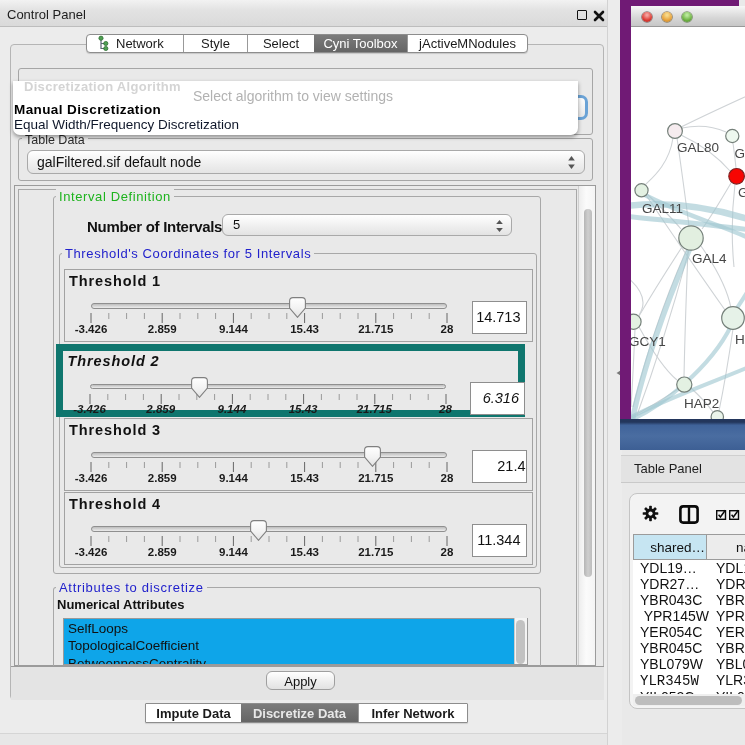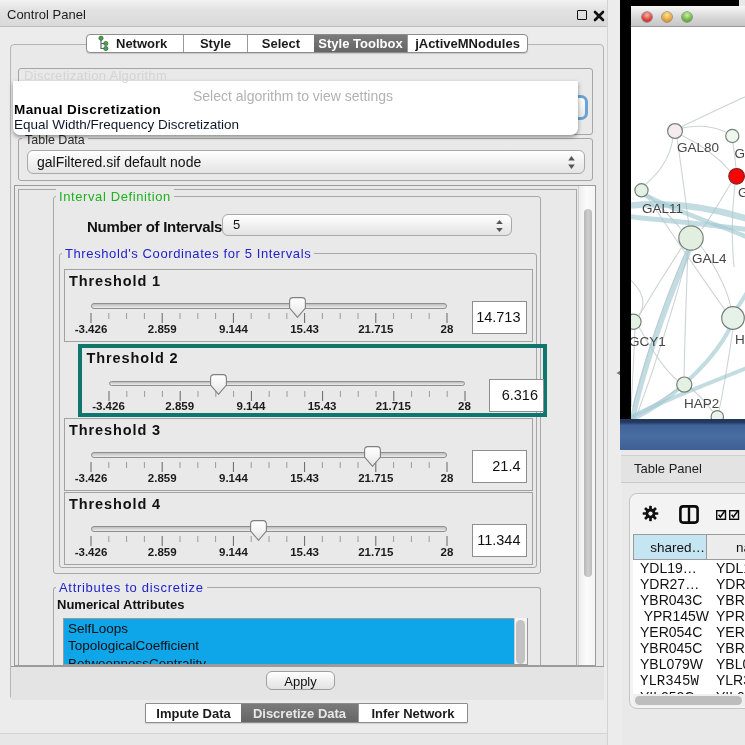--- a/index.html
+++ b/index.html
@@ -21,41 +21,41 @@
     <div class="abs" style="left:577px;top:10px;width:8px;height:8px;border:1.6px solid #111;border-radius:1px;"></div>
     <svg class="abs" style="left:593px;top:10px;" width="12" height="12" viewBox="0 0 12 12">
       <path d="M2 2 L10 10 M10 2 L2 10" stroke="#111" stroke-width="2.6" stroke-linecap="round"></path>
     </svg>
 
     <div class="abs" style="left:10px;top:44px;width:594px;height:656px;background:#e9e9e9;
          border:1px solid #b5b5b5;border-radius:4px;box-sizing:border-box;"></div>
 
     <div class="abs" style="left:86px;top:33.5px;width:442px;height:19.5px;background:#fff;
          border:1px solid #8d8d8d;border-radius:4px;box-sizing:border-box;
-         display:flex;font-size:13px;font-weight:bold;color:#1a1a1a;box-shadow:0 1px 1px rgba(0,0,0,0.15);">
+         display:flex;font-size:13px;font-weight:normal;color:#1a1a1a;box-shadow:0 1px 1px rgba(0,0,0,0.15);">
       <div style="flex:0 0 97px;display:flex;align-items:center;justify-content:flex-start;padding-left:11px;box-sizing:border-box;border-right:1px solid #999;">
         <svg width="12" height="16" viewBox="0 0 12 16" style="margin-right:6px;">
           <path d="M3 4 V14 M3 8.5 H7 M3 13.5 H7" stroke="#5a6472" stroke-width="1.2" fill="none"></path>
           <circle cx="3" cy="3.2" r="2.1" fill="#4fa052" stroke="#2e6e33" stroke-width="0.8"></circle>
           <circle cx="7.8" cy="8.5" r="2.1" fill="#4fa052" stroke="#2e6e33" stroke-width="0.8"></circle>
           <circle cx="7.8" cy="13.5" r="2.1" fill="#4fa052" stroke="#2e6e33" stroke-width="0.8"></circle>
         </svg>Network</div>
       <div style="flex:0 0 63px;display:flex;align-items:center;justify-content:center;border-right:1px solid #999;">Style</div>
       <div style="flex:0 0 66px;display:flex;align-items:center;justify-content:center;">Select</div>
       <div style="flex:0 0 93px;display:flex;align-items:center;justify-content:center;
-           background:linear-gradient(#7b7b7b,#656565);color:#fff;">Style Toolbox</div>
+           background:linear-gradient(#7b7b7b,#656565);color:#fff;">Cyni Toolbox</div>
       <div style="flex:1;display:flex;align-items:center;justify-content:center;border-left:1px solid #999;">jActiveMNodules</div>
     </div>
 
     <div class="abs" style="left:18px;top:68px;width:575px;height:67px;border:1px solid #a6a6a6;
          border-radius:3px;box-sizing:border-box;"></div>
 
     <div class="abs" style="left:556px;top:95px;width:32px;height:25px;border:3px solid #6ba3d6;
          border-radius:7px;box-sizing:border-box;background:linear-gradient(#fdfdfd,#e8e8e8);"></div>
-    <div class="abs" style="left:24px;top:68px;font-size:13px;font-weight:normal;letter-spacing:0.3px;color:#d4d4d4;z-index:60;">Discretization Algorithm</div>
+    <div class="abs" style="left:24px;top:79px;font-size:13px;font-weight:bold;letter-spacing:0.3px;color:#d4d4d4;z-index:60;">Discretization Algorithm</div>
 
     <div class="abs" style="left:18px;top:138px;width:575px;height:43px;border:1px solid #a6a6a6;
          border-radius:3px;box-sizing:border-box;"></div>
     <div class="abs" style="left:22px;top:133px;font-size:12.5px;color:#2a2a2a;background:#e9e9e9;padding:0 3px;">Table Data</div>
     <div class="abs combo" style="left:27px;top:150px;width:558px;height:24px;
          background:linear-gradient(#ffffff,#eeeeee 60%,#e4e4e4);border:1px solid #a9a9a9;border-radius:6px;
          box-sizing:border-box;font-size:14px;color:#111;line-height:23px;padding-left:9px;">galFiltered.sif default node
       <svg class="abs" style="right:8px;top:4px;" width="9" height="15" viewBox="0 0 9 15">
         <path d="M4.5 1 L7.8 5.5 L1.2 5.5 Z" fill="#555"></path>
         <path d="M4.5 14 L7.8 9.5 L1.2 9.5 Z" fill="#555"></path>
@@ -128,21 +128,21 @@
               <linearGradient id="g0" x1="0" y1="0" x2="0" y2="1">
        <stop offset="0" stop-color="#ffffff"></stop>
                 <stop offset="0.55" stop-color="#f2f2f2"></stop>
                 <stop offset="1" stop-color="#e2e2e2"></stop>
      </linearGradient>
             </defs>
           </svg>
           <div class="abs" style="left:407px;top:31px;width:55px;height:33px;background:#fff;border:1px solid #8e8e8e;
        box-sizing:border-box;font-size:14.5px;color:#111;text-align:right;line-height:31px;padding-right:5px;">14.713</div>
         </div>
-        <div class="abs" style="left:78px;top:343.5px;width:469px;height:73.2px;border:4px solid #0f766e;box-sizing:border-box;">
+        <div class="abs" style="left:56px;top:343.5px;width:469px;height:73.2px;border:7px solid #0f766e;box-sizing:border-box;font-style:italic;">
           <div class="abs b" style="left:4.5px;top:2.5px;font-size:14.5px;letter-spacing:0.9px;color:#111;">Threshold 2</div>
           <div class="abs" style="left:26.5px;top:33px;width:354px;height:3.5px;background:linear-gradient(#bdbdbd,#ececec);border:1px solid #8f8f8f;border-radius:3px;"></div>
           <svg class="abs" style="left:22.5px;top:43px;" width="365" height="12" viewBox="0 0 365 12">
             <line x1="4" y1="0" x2="4" y2="10" stroke="#666" stroke-width="1"></line>
             <line x1="21.8" y1="0" x2="21.8" y2="6" stroke="#9a9a9a" stroke-width="1"></line>
             <line x1="39.6" y1="0" x2="39.6" y2="6" stroke="#9a9a9a" stroke-width="1"></line>
             <line x1="57.400000000000006" y1="0" x2="57.400000000000006" y2="6" stroke="#9a9a9a" stroke-width="1"></line>
             <line x1="75.2" y1="0" x2="75.2" y2="10" stroke="#666" stroke-width="1"></line>
             <line x1="93" y1="0" x2="93" y2="6" stroke="#9a9a9a" stroke-width="1"></line>
             <line x1="110.80000000000001" y1="0" x2="110.80000000000001" y2="6" stroke="#9a9a9a" stroke-width="1"></line>
@@ -216,21 +216,21 @@
      <path d="M4 0.6 H13 Q16.4 0.6 16.4 4 V11 L8.5 20.3 L0.6 11 V4 Q0.6 0.6 4 0.6 Z" fill="url(#g2)" stroke="#7f7f7f" stroke-width="1.1"></path>
      <defs>
               <linearGradient id="g2" x1="0" y1="0" x2="0" y2="1">
        <stop offset="0" stop-color="#ffffff"></stop>
                 <stop offset="0.55" stop-color="#f2f2f2"></stop>
                 <stop offset="1" stop-color="#e2e2e2"></stop>
      </linearGradient>
             </defs>
           </svg>
           <div class="abs" style="left:407px;top:31px;width:55px;height:33px;background:#fff;border:1px solid #8e8e8e;
-       box-sizing:border-box;font-size:14.5px;color:#111;text-align:right;line-height:31px;padding-right:5px;">21.4</div>
+       box-sizing:border-box;font-size:14.5px;color:#111;text-align:right;line-height:31px;">21.4</div>
         </div>
         <div class="abs" style="left:63.5px;top:492.3px;width:469px;height:73.2px;border:1px solid #a2a2a2;box-sizing:border-box;">
           <div class="abs b" style="left:4.5px;top:2.5px;font-size:14.5px;letter-spacing:0.9px;color:#111;">Threshold 4</div>
           <div class="abs" style="left:26.5px;top:33px;width:354px;height:3.5px;background:linear-gradient(#bdbdbd,#ececec);border:1px solid #8f8f8f;border-radius:3px;"></div>
           <svg class="abs" style="left:22.5px;top:43px;" width="365" height="12" viewBox="0 0 365 12">
             <line x1="4" y1="0" x2="4" y2="10" stroke="#666" stroke-width="1"></line>
             <line x1="21.8" y1="0" x2="21.8" y2="6" stroke="#9a9a9a" stroke-width="1"></line>
             <line x1="39.6" y1="0" x2="39.6" y2="6" stroke="#9a9a9a" stroke-width="1"></line>
             <line x1="57.400000000000006" y1="0" x2="57.400000000000006" y2="6" stroke="#9a9a9a" stroke-width="1"></line>
             <line x1="75.2" y1="0" x2="75.2" y2="10" stroke="#666" stroke-width="1"></line>
@@ -304,21 +304,21 @@
     <div class="abs" style="left:180px;top:7.5px;font-size:14px;color:#b2b2b2;">Select algorithm to view settings</div>
     <div class="abs" style="left:1px;top:21.5px;font-size:13.5px;font-weight:bold;letter-spacing:0.4px;color:#000;">Manual Discretization</div>
     <div class="abs" style="left:1px;top:36.5px;font-size:13.5px;color:#0f172a;">Equal Width/Frequency Discretization</div>
   </div>
 
   <div class="abs" style="left:607px;top:0;width:14px;height:745px;background:#ececec;border-left:1px solid #d2d2d2;"></div>
   <svg class="abs" style="left:616px;top:369.5px;" width="5" height="6" viewBox="0 0 5 6">
       <path d="M4.5 0.5 L0.5 3 L4.5 5.5 Z" fill="#777"></path>
     </svg>
 
-  <div class="abs" id="netwin" style="left:620px;top:0;width:119px;height:450px;background:#000000;">
+  <div class="abs" id="netwin" style="left:620px;top:0;width:119px;height:450px;background:#701a75;">
 
     <div class="abs" style="left:11px;top:6px;width:114px;height:21px;
          background:linear-gradient(#f7f7f7,#d6d6d6 60%,#c7c7c7);border-bottom:1px solid #999;box-sizing:border-box;"></div>
     <div class="abs tl" style="left:21.5px;top:11.5px;width:10.5px;height:10.5px;border-radius:50%;
          background:radial-gradient(circle at 50% 30%,#f4a19d 10%,#dc3c34 60%,#a8211c);box-shadow:0 0 0 0.8px rgba(110,80,80,0.75);"></div>
     <div class="abs tl" style="left:41.5px;top:11.5px;width:10.5px;height:10.5px;border-radius:50%;
          background:radial-gradient(circle at 50% 30%,#f7d98a 10%,#e8a33c 60%,#b5741a);box-shadow:0 0 0 0.8px rgba(120,100,60,0.75);"></div>
     <div class="abs tl" style="left:61.5px;top:11.5px;width:10.5px;height:10.5px;border-radius:50%;
          background:radial-gradient(circle at 50% 30%,#b9e89a 10%,#6fb344 60%,#44821f);box-shadow:0 0 0 0.8px rgba(90,115,70,0.75);"></div>
 

